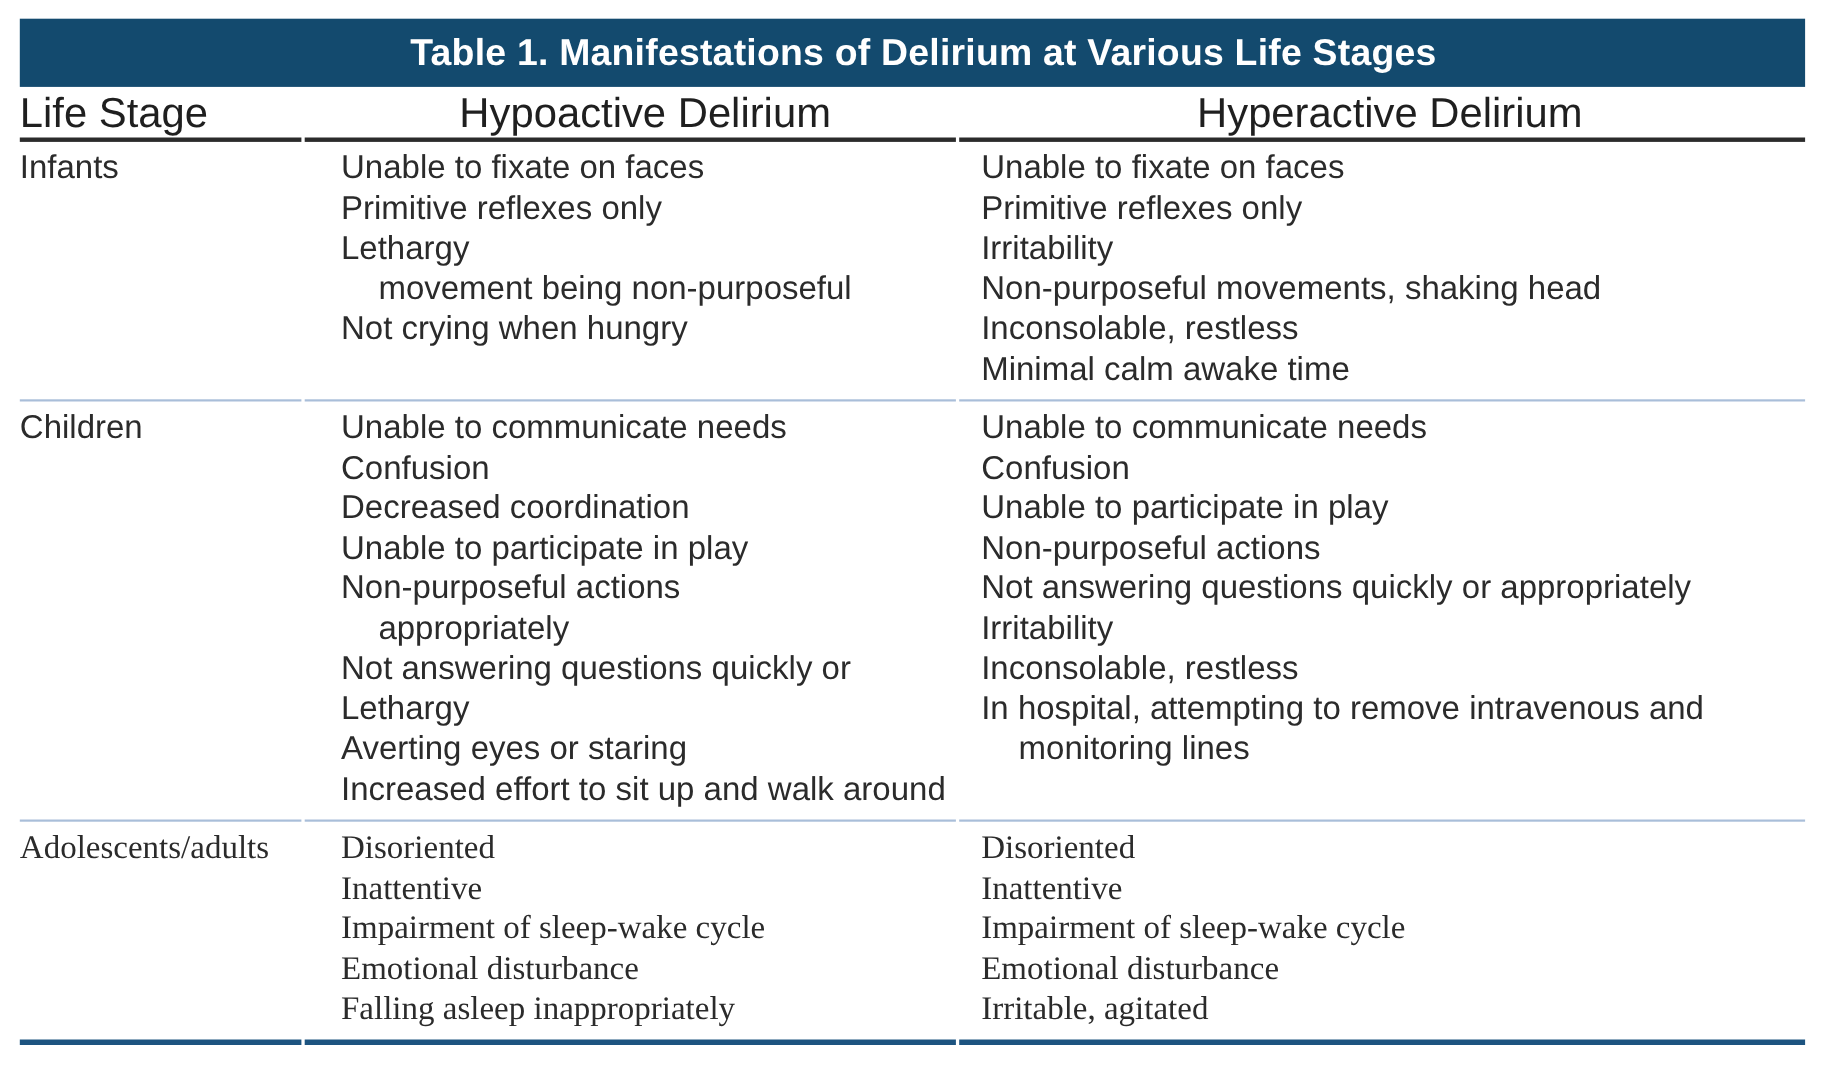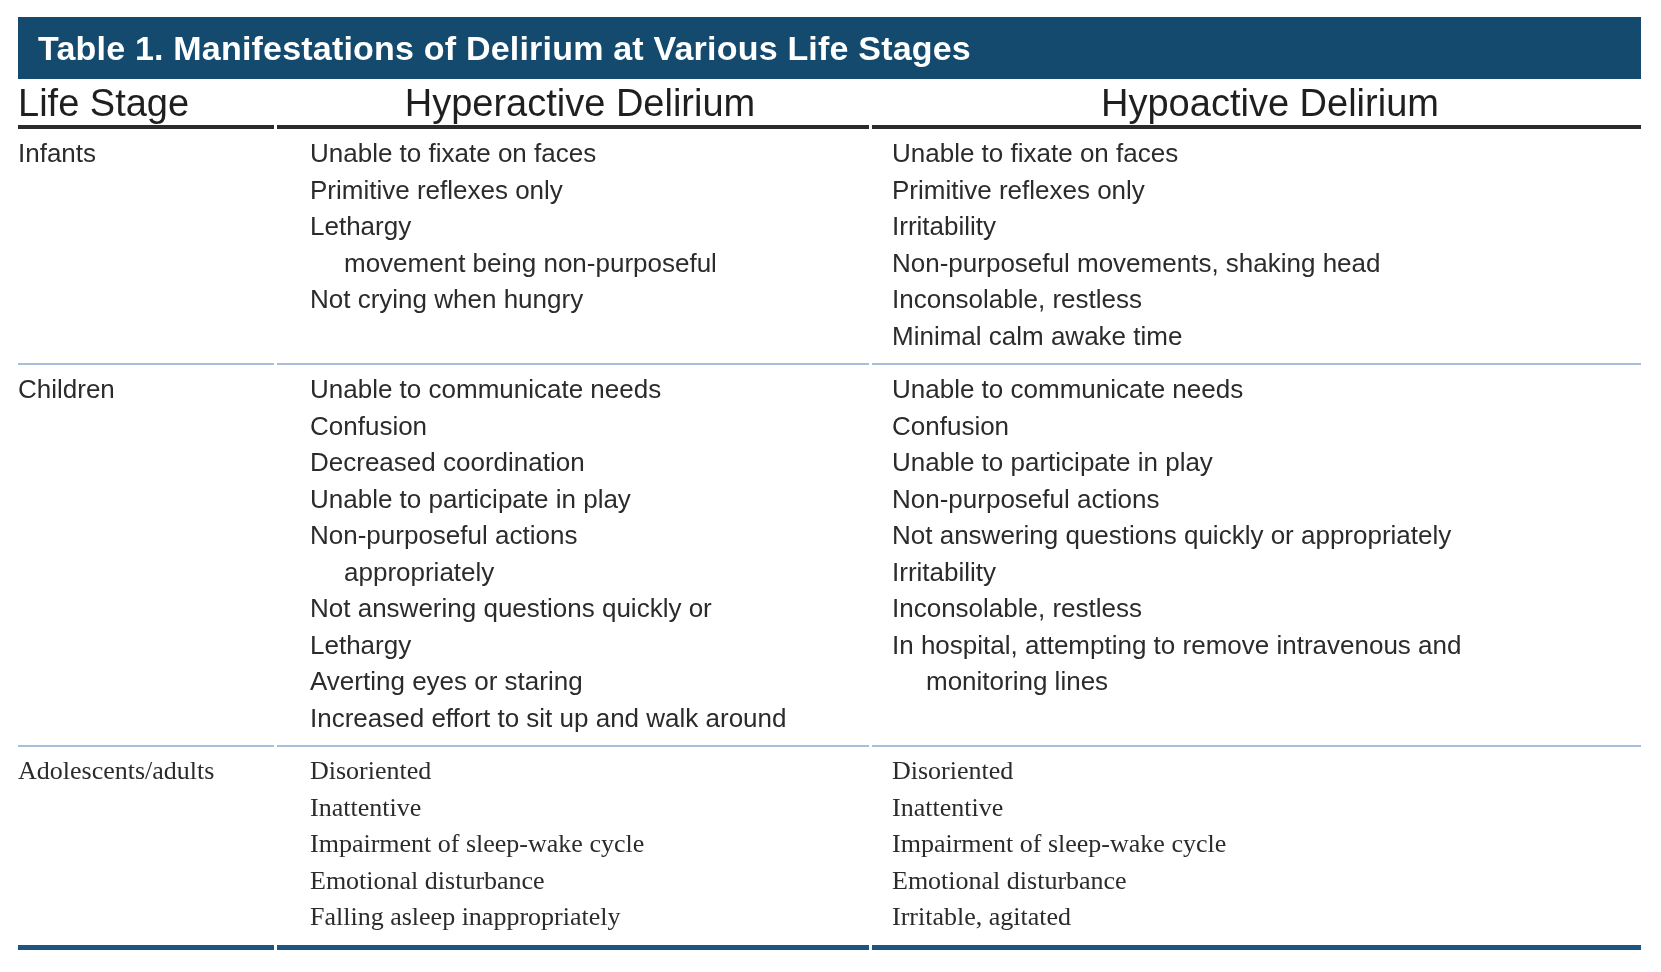--- a/index.html
+++ b/index.html
@@ -26,37 +26,38 @@
     position:absolute;
     left:18px;top:17px;
     width:1623px;
   }
   .title-bar{
     height:62px;
     background:var(--title-bar-bg);
     display:flex;
     align-items:center;
     padding-left:20px;
+    justify-content:center;
   }
   .title-text{
     color:var(--title-text);
     font-size:34px;
     font-weight:bold;
     letter-spacing:0.2px;
     white-space:nowrap;
   }
   .grid{
     display:grid;
     grid-template-columns:256px 592px 769px;
     column-gap:3px;
     row-gap:0;
     width:1623px;
   }
   .cell{
-    font-size:26px;
+    font-size:30px;
     line-height:36.5px;
     color:var(--body-text);
   }
   .cell.head{
     font-size:38px;
     color:var(--header-text);
     padding:5px 0 3px 0;
     line-height:38px;
     border-bottom:4px solid var(--header-rule);
     white-space:nowrap;
@@ -78,22 +79,22 @@
 
 <div class="page">
   <div class="table-wrap">
 
     <div class="title-bar">
       <span class="title-text">Table 1. Manifestations of Delirium at Various Life Stages</span>
     </div>
 
     <div class="grid" id="grid">
       <div class="cell head col1">Life Stage</div>
+      <div class="cell head col2 center">Hypoactive Delirium</div>
       <div class="cell head col3 center">Hyperactive Delirium</div>
-      <div class="cell head col2 center">Hypoactive Delirium</div>
 
     <div class="cell body col1 sep">
           <div class="line">Infants</div>
         </div>
         <div class="cell body col2 sep">
           <div class="line">Unable to fixate on faces</div>
           <div class="line">Primitive reflexes only</div>
           <div class="line">Lethargy</div>
           <div class="line cont">movement being non-purposeful</div>
           <div class="line">Not crying when hungry</div>

